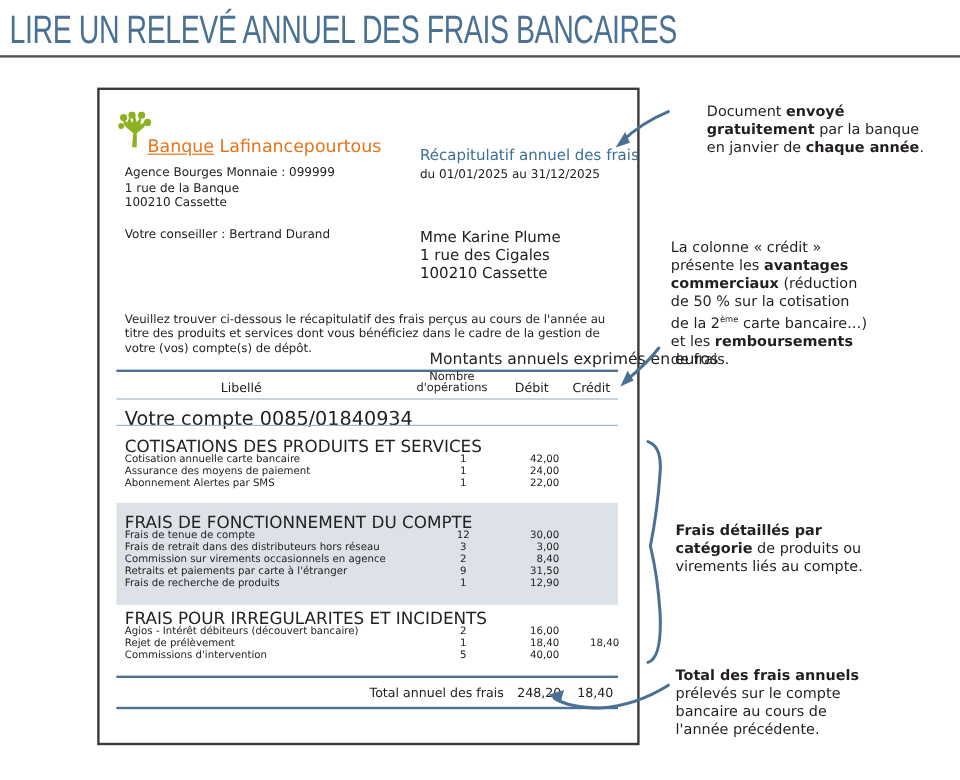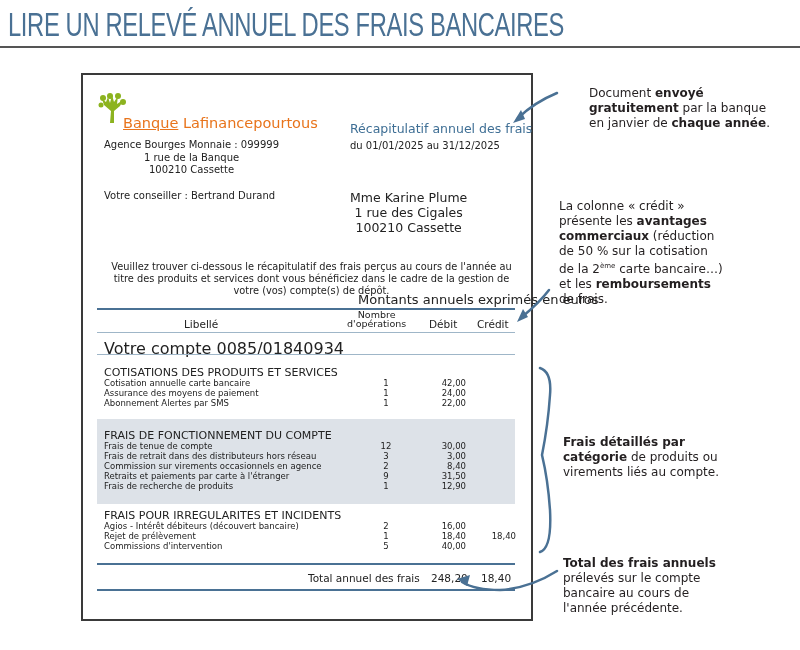--- a/index.html
+++ b/index.html
@@ -12,21 +12,21 @@
     font-size: 33px; letter-spacing: -0.5px; color: #4a7194;
     transform: scaleX(0.72); transform-origin: left top; white-space: nowrap;
     font-weight: 400;
   }
   .title-rule { position: absolute; left: 0; top: 46px; width: 800px; height: 2px; background: #555; }
 
   .doc {
     position: absolute; left: 81px; top: 73px; width: 452px; height: 548px;
     border: 2px solid #3a3a3a; background: #fff;
   }
-  .abs { position: absolute; white-space: nowrap; text-align: center; }
+  .abs { position: absolute; white-space: nowrap; }
 
   .logo-tree { position: absolute; left: 15px; top: 18px; }
   .bank-name { left: 40px; top: 40px; font-size: 14.5px; color: #e8741c; }
   .bank-name .b1 { text-decoration: underline; text-decoration-color: #e8741c; }
 
   .agency { left: 21px; top: 64px; font-size: 10px; line-height: 12.5px; color: #222; }
   .advisor { left: 21px; top: 115px; font-size: 10px; color: #222; }
 
   .recap-title { left: 267px; top: 46px; font-size: 12.5px; color: #3f6f95; }
   .recap-dates { left: 267px; top: 65px; font-size: 10px; color: #222; }
@@ -43,21 +43,21 @@
   .th-libelle { left: 101px; top: 243px; }
   .th-nombre { left: 264px; top: 235px; font-size: 9.5px; line-height: 9px; text-align: center; }
   .th-debit { left: 346px; top: 243px; }
   .th-credit { left: 394px; top: 243px; }
 
   .account { left: 21px; top: 264px; font-size: 16px; color: #222; }
 
   .band { position: absolute; left: 14px; top: 344px; width: 418px; height: 85px; background: #dde2e8; }
 
   .section { position: absolute; left: 21px; width: 410px; font-size: 8.5px; line-height: 10px; color: #222; }
-  .section .sec-title { font-size: 11px; margin-bottom: 0px; }
+  .section .sec-title { font-size: 14px; margin-bottom: 0px; }
   .row { position: relative; height: 10px; }
   .row .lbl { position: absolute; left: 0; top: 0; white-space: nowrap; }
   .row .cnt { position: absolute; left: 276px; width: 12px; text-align: center; top: 0; }
   .row .deb { position: absolute; left: 318px; width: 44px; text-align: right; top: 0; }
   .row .cre { position: absolute; left: 368px; width: 44px; text-align: right; top: 0; }
 
   .sec1 { top: 293px; }
   .sec2 { top: 356px; }
   .sec3 { top: 436px; }
 

